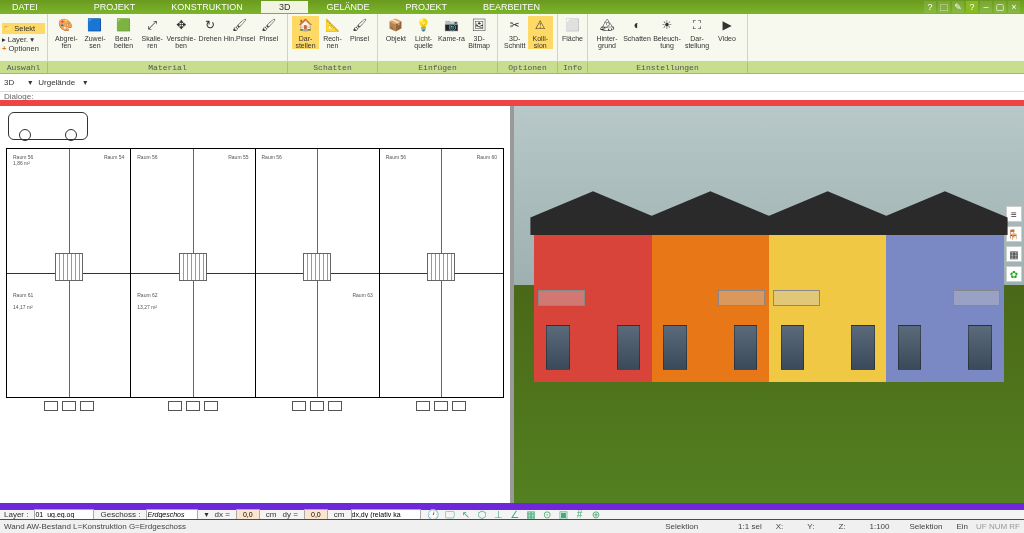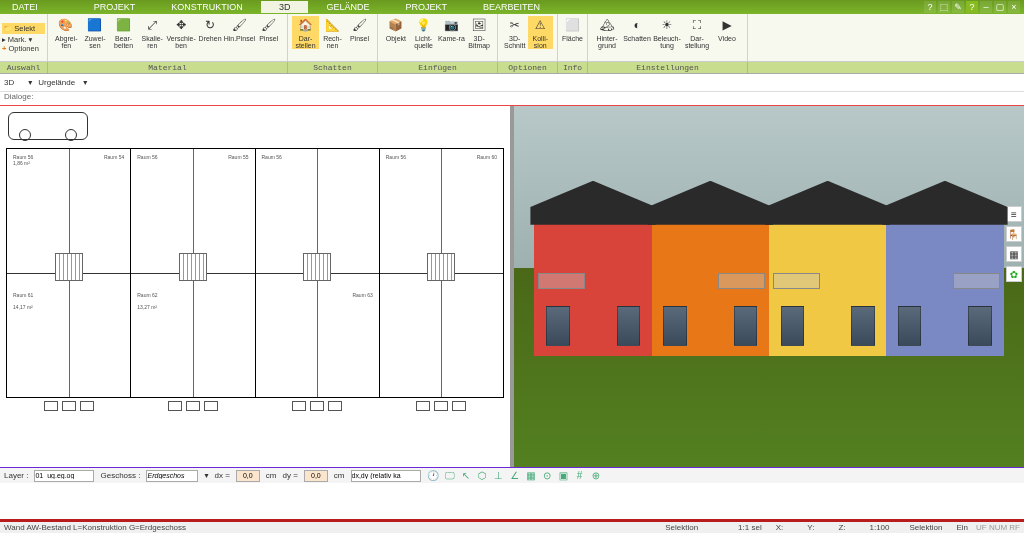--- a/index.html
+++ b/index.html
@@ -21,21 +21,21 @@
 .rgroup { display: flex; align-items: flex-start; padding: 2px 4px 0 4px; border-right: 1px solid #d0d8b0; }
 .rbtn { display: flex; flex-direction: column; align-items: center; width: 30px; text-align: center; cursor: pointer; font-size: 7px; line-height: 1; gap: 1px; }
 .rbtn .ic { width: 18px; height: 18px; display: flex; align-items: center; justify-content: center; font-size: 12px; }
 .rbtn.highlight { background: #ffd966; }
 .group-labels { height: 12px; background: #c9dd8f; display: flex; font-size: 8px; color: #555; border-bottom: 1px solid #aaa; }
 .glabel { text-align: center; border-right: 1px solid #b0c070; display: flex; align-items: center; justify-content: center; font-family: Liberation Mono, monospace; }
 
 .subbar { height: 18px; display: flex; align-items: center; padding: 0 4px; gap: 6px; border-bottom: 1px solid #ddd; font-size: 8px; }
 .subbar .drop { display: inline-flex; align-items: center; }
 
-.dlgbar { height: 14px; border-bottom: 1px solid #ef4444; padding: 0 4px; font-size: 8px; display: flex; color: #666; }
+.dlgbar { height: 14px; border-bottom: 6px solid #ef4444; padding: 0 4px; font-size: 8px; display: flex; align-items: center; color: #666; }
 
 .workspace { flex: 1; display: flex; background: #999; gap: 4px; overflow: hidden; }
 .pane { background: #fff; position: relative; }
 .pane.left { flex: 1; overflow: hidden; }
 .pane.right { flex: 1; background: linear-gradient(#b8c8c8 0%, #9eb0b0 45%, #4a6818 45%, #538020 100%); display: flex; align-items: center; justify-content: center; }
 
 .car { position: absolute; top: 6px; left: 8px; width: 80px; height: 28px; border: 1px solid #333; border-radius: 6px; }
 .car::before, .car::after { content: ''; position: absolute; width: 10px; height: 10px; border: 1px solid #333; border-radius: 50%; bottom: -2px; }
 .car::before { left: 10px; } .car::after { right: 10px; }
 
@@ -53,26 +53,26 @@
 .house { flex: 1; position: relative; height: 100%; }
 .roof { position: absolute; top: -24px; left: -4px; right: -4px; height: 44px; background: #2a2a2a; clip-path: polygon(0 60%, 50% 0, 100% 60%, 100% 100%, 0 100%); z-index: 2; }
 .facade { position: absolute; top: 18px; left: 0; right: 0; bottom: 0; }
 .win { position: absolute; background: linear-gradient(#5a6a7a, #3a4a5a); border: 1px solid rgba(0,0,0,.3); }
 .h1 .facade { background: #d9443a; } .h2 .facade { background: #e87817; } .h3 .facade { background: #f0c843; } .h4 .facade { background: #7a88c4; }
 .balcony { position: absolute; width: 40%; height: 16px; top: 38%; border: 1px solid #888; background: rgba(200,200,200,.4); }
 
 .right-tools { position: absolute; right: 0; top: 100px; width: 18px; display: flex; flex-direction: column; gap: 4px; }
 .right-tools .t { width: 16px; height: 16px; background: #fff; border: 1px solid #ccc; display: flex; align-items: center; justify-content: center; font-size: 10px; cursor: pointer; }
 
-.statusbar1 { height: 16px; border-top: 1px solid #6d28d9; background: #f4f4f4; display: flex; align-items: center; gap: 6px; padding: 0 4px; font-size: 8px; }
+.statusbar1 { height: 16px; border-top: 7px solid #6d28d9; background: #f4f4f4; display: flex; align-items: center; gap: 6px; padding: 0 4px; font-size: 8px; }
 .statusbar1 input[type=text] { width: 60px; height: 12px; font-size: 7px; border: 1px solid #aaa; }
 .statusbar1 .dxdy { width: 24px; height: 12px; background: #fce5cd; border: 1px solid #aaa; font-size: 7px; text-align: center; }
 .sb-icons span { display: inline-flex; width: 14px; height: 14px; align-items: center; justify-content: center; color: #4a7; font-size: 10px; }
 
-.statusbar2 { height: 14px; border-top: 3px solid #b91c1c; background: #f0f0f0; display: flex; align-items: center; padding: 0 4px; font-size: 8px; color: #444; margin-top: 36px; }
+.statusbar2 { height: 14px; border-top: 1px solid #b91c1c; background: #f0f0f0; display: flex; align-items: center; padding: 0 4px; font-size: 8px; color: #444; }
 .statusbar2 .sep { flex: 1; }
 </style>
 </head>
 <body>
 
 <div class="menubar">
   <span style="font-size:9px;padding:0 8px;">DATEI</span>
   <div class="tabbar">
     <span class="tab">PROJEKT</span>
     <span class="tab">KONSTRUKTION</span>
@@ -88,21 +88,21 @@
     <span style="background:#8b2;">?</span>
     <span>–</span>
     <span>▢</span>
     <span>×</span>
   </div>
 </div>
 
 <div class="ribbon">
   <div class="ribbon-left">
     <div class="sel row">📁<span>Selekt</span></div>
-    <div class="row">▸<span>Mark.</span>▾</div>
+    <div class="row">▸<span>Layer.</span>▾</div>
     <div class="row">
         <span class="plus">+</span>
         <span>Optionen</span>
       </div>
   </div>
   <div class="ribbon-groups">
     <div class="rgroup" style="width:240px;">
       <div class="rbtn">
           <span class="ic">🎨</span>
           <span>Abgrei-fen</span>

